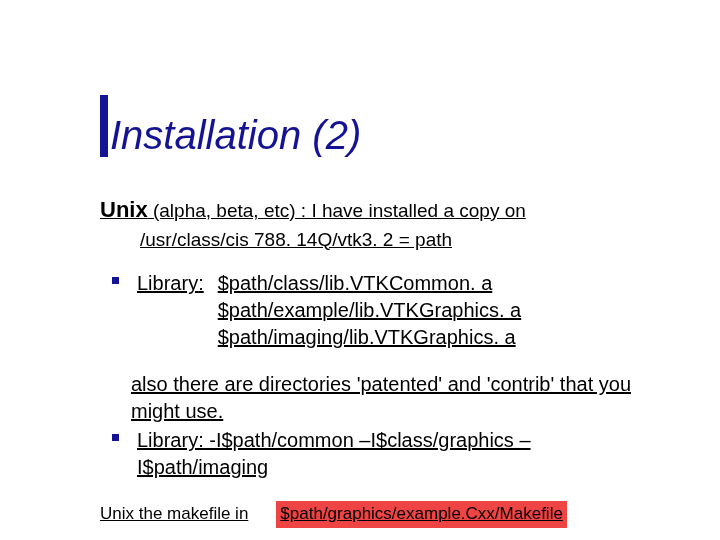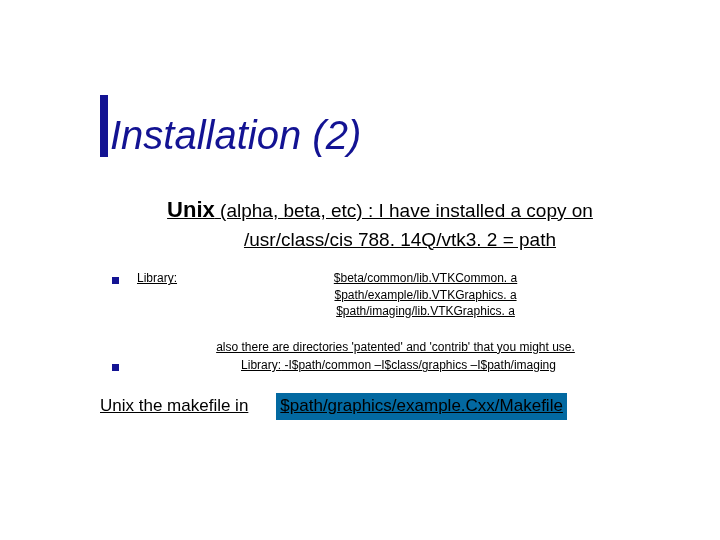--- a/index.html
+++ b/index.html
@@ -9,21 +9,20 @@
     height: 540px;
     background: #fff;
     font-family: Verdana, Geneva, sans-serif;
     color: #000;
   }
   .slide {
     position: relative;
     width: 720px;
     height: 537px;
     box-sizing: border-box;
-    text-align: center;
   }
   .title-wrap {
     position: absolute;
     left: 100px;
     top: 95px;
     display: flex;
     align-items: flex-end;
   }
   .title-bar {
     width: 8px;
@@ -72,21 +71,21 @@
   .sq {
     width: 7px;
     height: 7px;
     background: #131393;
     flex: 0 0 7px;
     margin-top: 7px;
     margin-right: 18px;
   }
   .bcontent {
     flex: 1;
-    font-size: 12px;
+    font-size: 20px;
   }
   .u {
     text-decoration: underline;
   }
   .libgrid {
     display: grid;
     grid-template-columns: auto 1fr;
     column-gap: 14px;
   }
   .liblabel {
@@ -103,21 +102,21 @@
   .checkrow {
     margin-top: 20px;
     display: flex;
     align-items: center;
     font-size: 17px;
   }
   .checklabel {
     margin-right: 28px;
   }
   .highlight {
-    background: #0369a1;
+    background: #ef4444;
     padding: 2px 4px;
     font-size: 17px;
   }
 </style>
 </head>
 <body>
 
 <div class="slide">
 
   <div class="title-wrap">
@@ -132,21 +131,21 @@
     </div>
     <div class="path-line">/usr/class/cis 788. 14Q/vtk3. 2 = path</div>
 
     <div class="bullets">
 
       <div class="bullet">
         <div class="sq"></div>
         <div class="bcontent">
           <div class="libgrid">
             <span class="liblabel"><span class="u">Library</span><span>: </span></span>
-            <span class="libval">$beta/common/lib.VTKCommon. a</span>
+            <span class="libval">$path/class/lib.VTKCommon. a</span>
             <span class="liblabel"></span>
             <span class="libval">$path/example/lib.VTKGraphics. a</span>
             <span class="liblabel"></span>
             <span class="libval">$path/imaging/lib.VTKGraphics. a</span>
             <span class="libnote">also there are directories  'patented' and 'contrib' that you might use.</span>
           </div>
         </div>
       </div>
 
       <div class="bullet">

